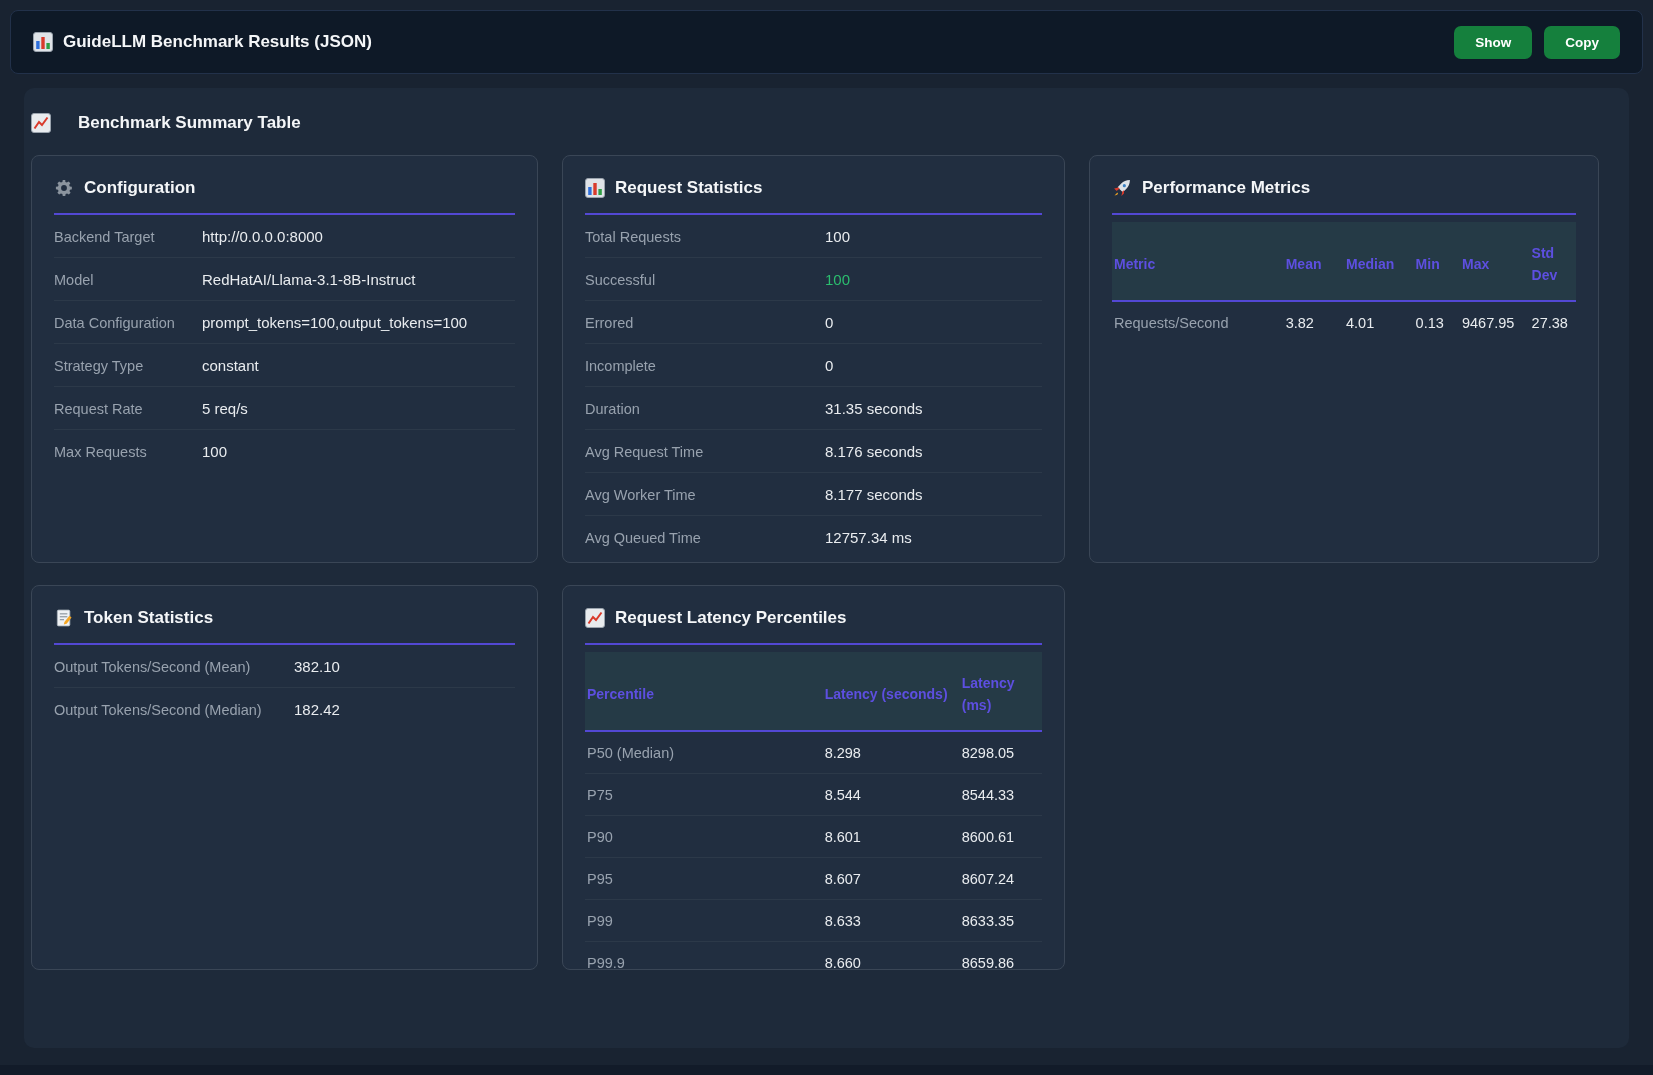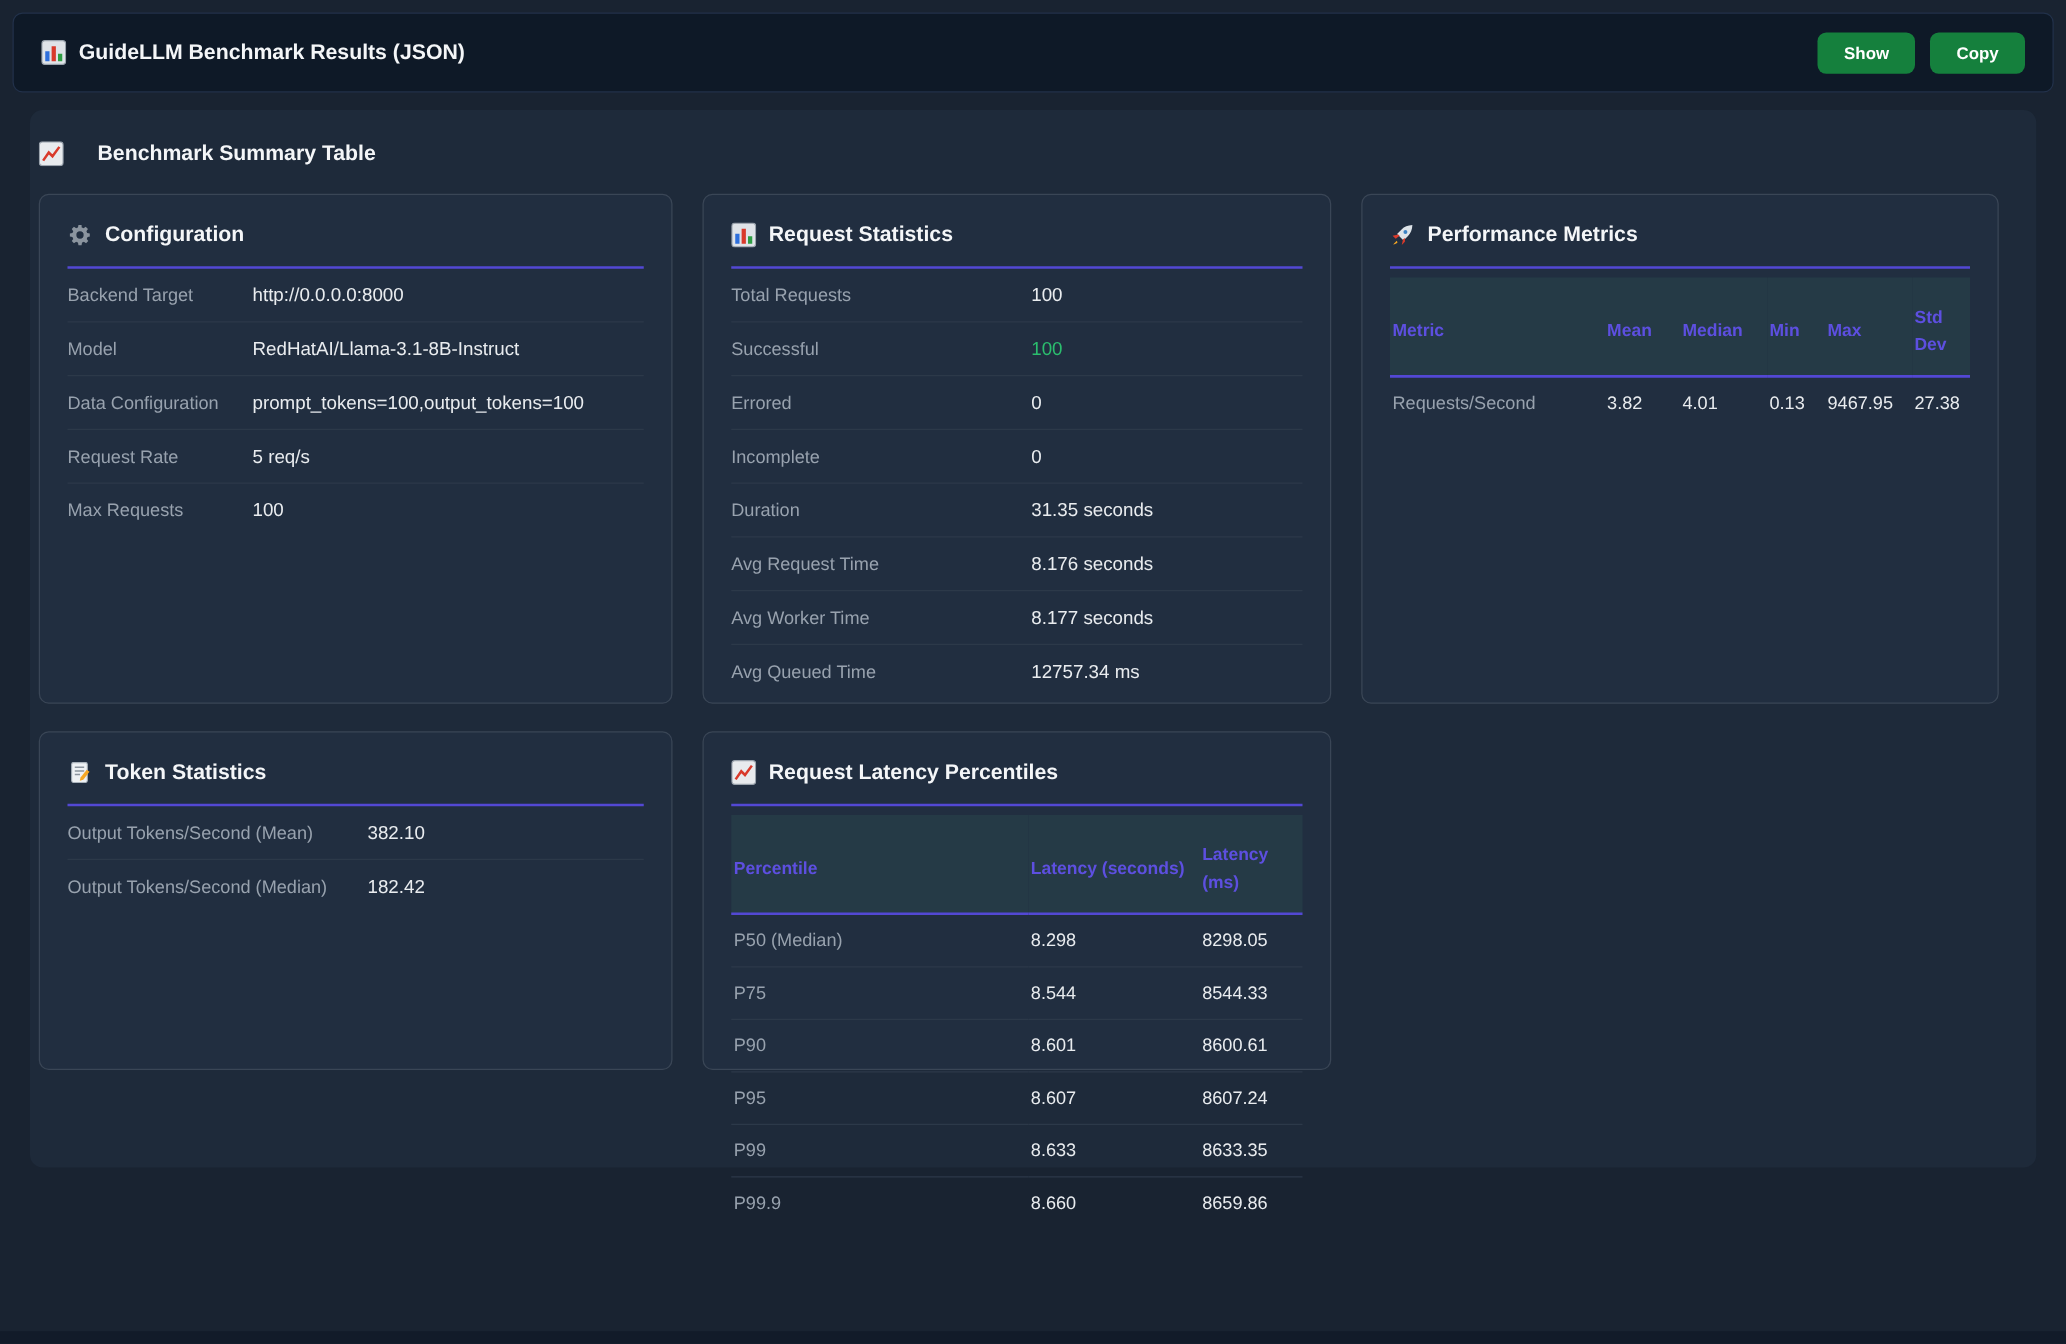--- a/index.html
+++ b/index.html
@@ -49,21 +49,21 @@
     grid-template-columns:507px 503px 510px;
     column-gap:24px; row-gap:22px;
   }
   .card {
     background:#212e40;
     border:1px solid #3a4656;
     border-radius:8px;
     padding:22px;
   }
   .card-tall { height:408px; }
-  .card-short { height:271px; }
+  .card-short { height:385px; }
   .card-title {
     display:flex; align-items:center; gap:10px;
     font-size:17px; font-weight:bold; color:#f4f6f8;
     padding-bottom:15px;
     border-bottom:2px solid #5348d4;
   }
   .icon { display:inline-flex; width:20px; height:20px; flex:0 0 auto; }
 
   
   .kv-row {
@@ -160,20 +160,24 @@
         </div>
         <div class="kv-row">
           <span class="kv-label">Model</span>
           <span class="kv-value mono">RedHatAI/Llama-3.1-8B-Instruct</span>
         </div>
         <div class="kv-row">
           <span class="kv-label">Data Configuration</span>
           <span class="kv-value mono">prompt_tokens=100,output_tokens=100</span>
         </div>
         <div class="kv-row">
+          <span class="kv-label">Strategy Type</span>
+          <span class="kv-value mono">constant</span>
+        </div>
+        <div class="kv-row">
           <span class="kv-label">Request Rate</span>
           <span class="kv-value mono">5 req/s</span>
         </div>
         <div class="kv-row">
           <span class="kv-label">Max Requests</span>
           <span class="kv-value mono">100</span>
         </div>
       </div>
     </section>
 

